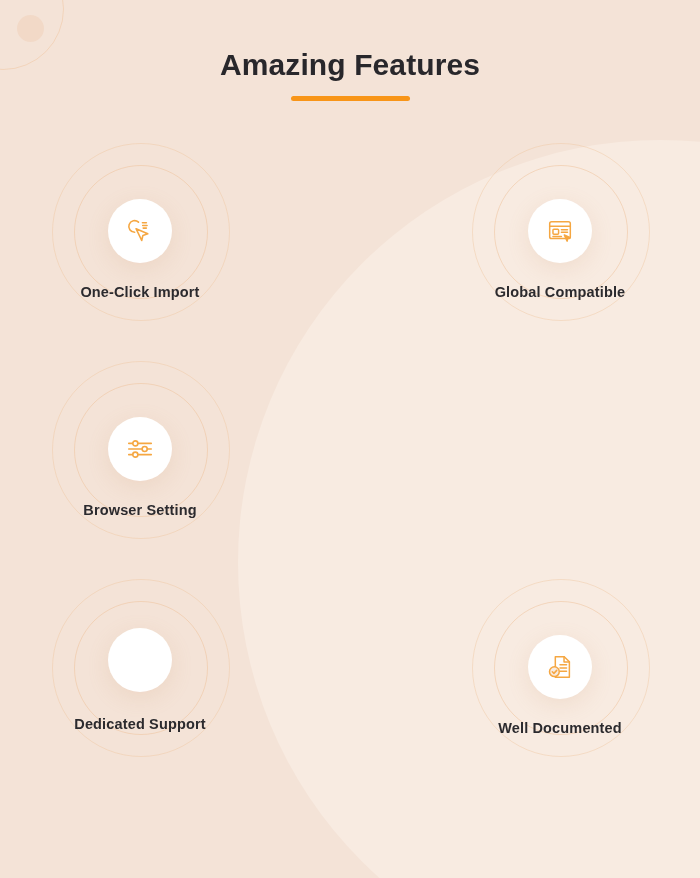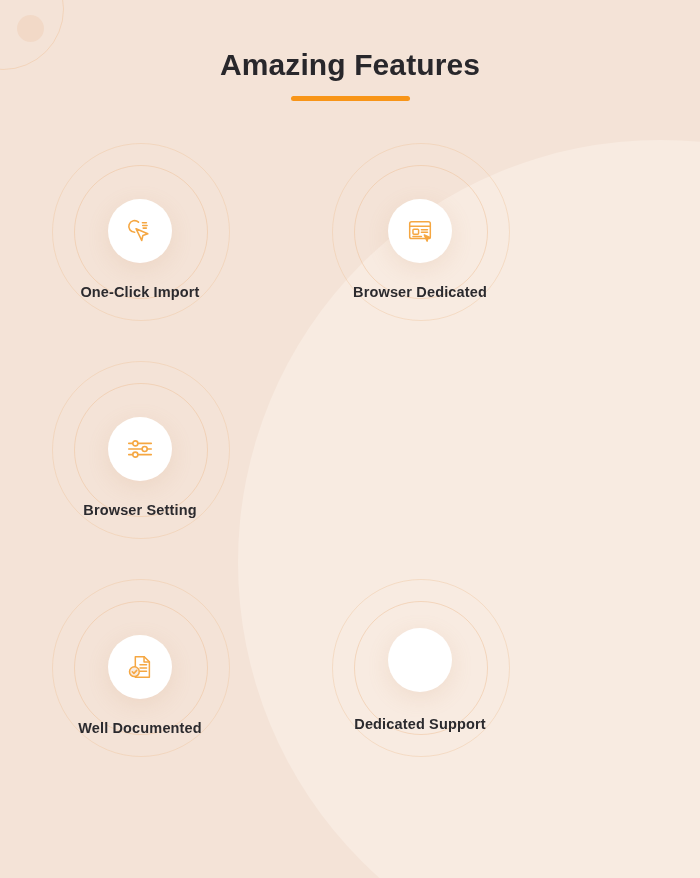--- a/index.html
+++ b/index.html
@@ -81,21 +81,21 @@
 
   
   .features {
     position: absolute;
     left: 0;
     top: 132px;
     width: 700px;
   }
   .feature-row {
     display: flex;
-    justify-content: flex-start;
+    justify-content: space-between;
     height: 218px;
   }
   .feature {
     position: relative;
     width: 280px;
     display: flex;
     flex-direction: column;
     align-items: center;
   }
 
@@ -193,21 +193,21 @@
         <span class="ring ring-inner"></span>
         <span class="icon-disc">
           <svg viewBox="0 0 32 32" fill="none" stroke="#f5a742" stroke-width="1.6" stroke-linecap="round" stroke-linejoin="round">
             <rect x="5" y="6" width="22" height="18" rx="2"></rect>
             <path d="M5 11h22"></path>
             <rect x="8.5" y="14" width="6" height="5.5" rx="1"></rect>
             <path d="M17.5 14.6h6.5M17.5 17.2h6.5M8.5 21.8h9"></path>
             <path d="M20.6 20.2 27 23.1l-2.7.9-.7 2.8z" fill="#f5a742" stroke="#f5a742"></path>
           </svg>
         </span>
-        <div class="feature-label">Browser Dedicated</div>
+        <div class="feature-label">Global Compatible</div>
       </div>
     </div>
 
     <div class="feature-row">
 
       <div class="feature">
         <span class="ring ring-outer"></span>
         <span class="ring ring-inner"></span>
         <span class="icon-disc">
           <svg viewBox="0 0 32 32" fill="none" stroke="#f5a742" stroke-width="1.7" stroke-linecap="round" stroke-linejoin="round">
@@ -219,37 +219,37 @@
             <circle cx="11" cy="22" r="2.7"></circle>
           </svg>
         </span>
         <div class="feature-label">Browser Setting</div>
       </div>
 
     </div>
 
     <div class="feature-row">
 
+      <div class="feature raised">
+        <span class="ring ring-outer"></span>
+        <span class="ring ring-inner"></span>
+        <span class="icon-disc"></span>
+        <div class="feature-label">Dedicated Support</div>
+      </div>
+
       <div class="feature">
         <span class="ring ring-outer"></span>
         <span class="ring ring-inner"></span>
         <span class="icon-disc">
           <svg viewBox="0 0 32 32" fill="none" stroke="#f5a742" stroke-width="1.6" stroke-linecap="round" stroke-linejoin="round">
             <path d="M11 5h9.5L26 10.5V27H11z"></path>
             <path d="M20.3 5v5.6H26"></path>
             <path d="M16 13.5h7M16 17h7M16 20.5h7"></path>
             <circle cx="10" cy="21" r="5.2" fill="#f8ebe1"></circle>
             <path d="M7.8 21.1l1.7 1.7 3-3.2"></path>
           </svg>
         </span>
         <div class="feature-label">Well Documented</div>
       </div>
-
-      <div class="feature raised">
-        <span class="ring ring-outer"></span>
-        <span class="ring ring-inner"></span>
-        <span class="icon-disc"></span>
-        <div class="feature-label">Dedicated Support</div>
-      </div>
     </div>
 
   </div>
 </div>
 
 </body></html>

